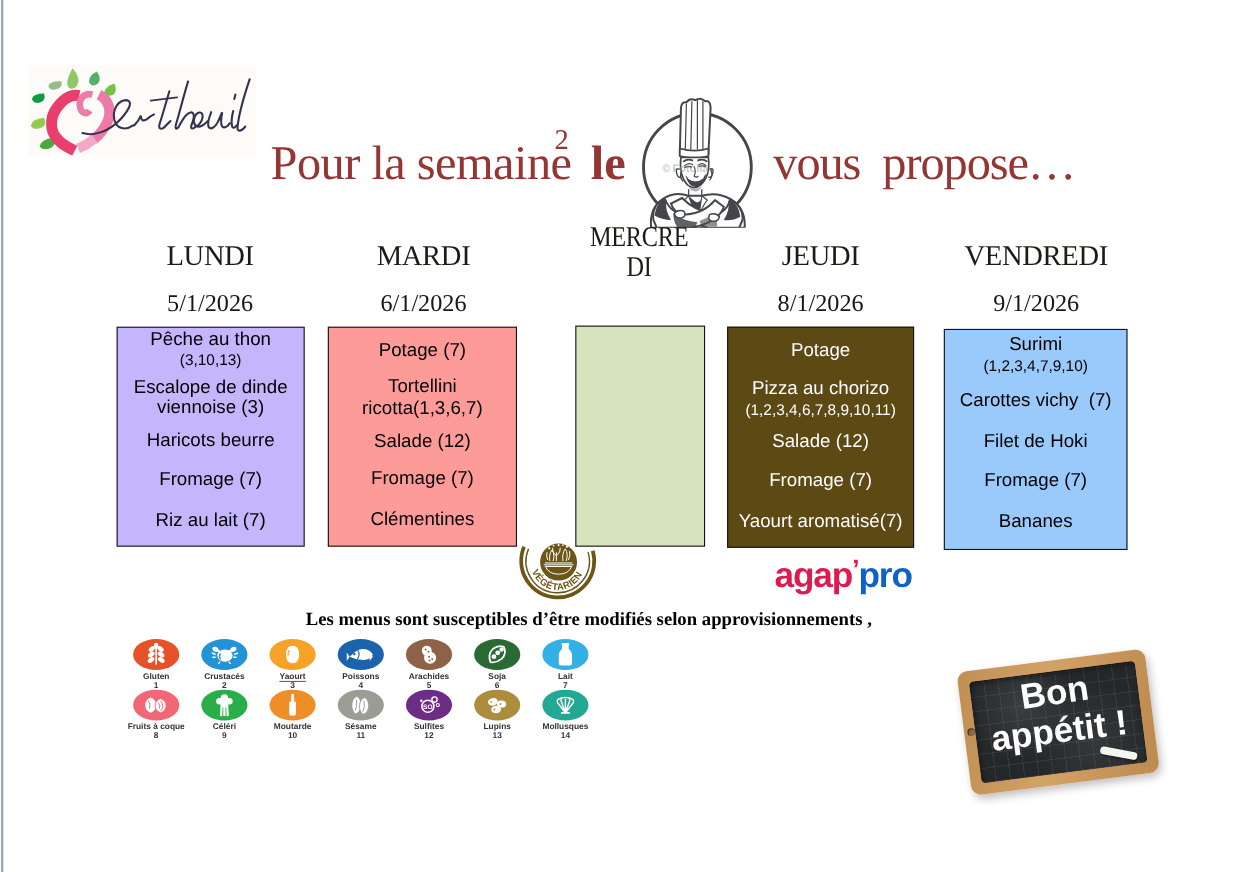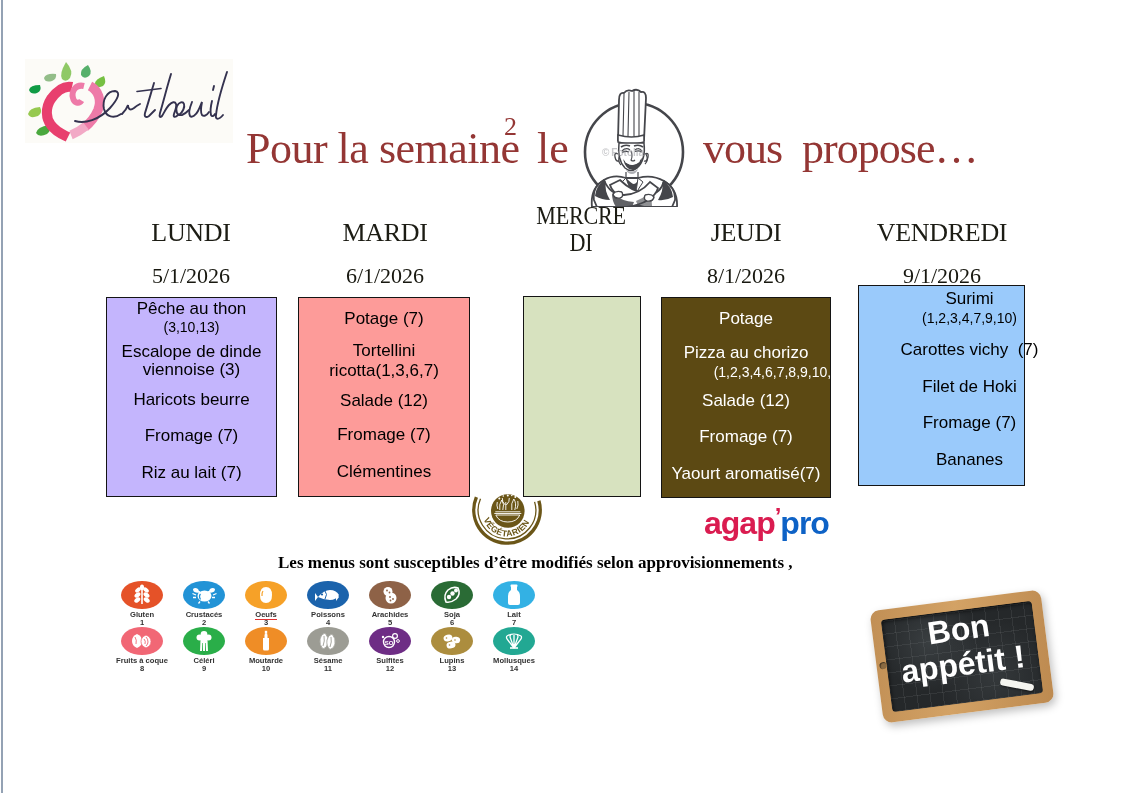--- a/index.html
+++ b/index.html
@@ -51,21 +51,21 @@
     <path d="M167,47 C 165,52 163,58 165,61 C 167,63 171,60 173,56 C 175,52 176,49 177,47 C 176,52 175,57 177,60 C 179,62 182,60 184,57"></path>
     <path d="M187,46 C 186,50 185,56 186,60 C 187,62 189,61 190,59"></path>
     <path d="M189,31 L 188,35"></path>
     <path d="M202,17 C 197,32 192,50 191,60 C 190,65 194,65 198,60"></path>
   </g>
 </svg>
 </div>
 
 <div class="abs title" style="left:246px;top:123px;letter-spacing:-0.5px;">Pour la semaine</div>
 <div class="abs title" style="left:504px;top:112px;font-size:26px;">2</div>
-<div class="abs title" style="left:537px;top:123px;">le</div>
+<div class="abs title" style="left:537px;top:123px;font-weight:bold;">le</div>
 <div class="abs title" style="left:703px;top:123px;letter-spacing:-1px;">vous&nbsp; propose…</div>
 
 <div id="chef" class="abs" style="left:582px;top:88px;">
 <svg width="106" height="124" viewBox="0 0 106 124">
   <defs>
         <clipPath id="chefclip">
           <rect x="0" y="0" width="106" height="119"></rect>
         </clipPath>
       </defs>
   <circle cx="52" cy="64" r="49" fill="#ffffff" stroke="#45464b" stroke-width="2.6"></circle>
@@ -139,26 +139,26 @@
   <div class="ml" style="top:43px;">Tortellini</div>
   <div class="ml" style="top:63px;">ricotta(1,3,6,7)</div>
   <div class="ml" style="top:93px;">Salade (12)</div>
   <div class="ml" style="top:127px;">Fromage (7)</div>
   <div class="ml" style="top:164px;">Clémentines</div>
 </div>
 <div class="mbox" style="left:523px;top:296px;width:118px;height:201px;background:#D7E2BF;"></div>
 <div class="mbox" style="left:661px;top:297px;width:170px;height:201px;background:#5C4913;">
   <div class="ml" style="top:11px;color:#fff;">Potage</div>
   <div class="ml" style="top:45px;color:#fff;">Pizza au chorizo</div>
-  <div class="ms" style="top:66px;color:#fff;margin-left:36px;">(1,2,3,4,6,7,8,9,10,11)</div>
+  <div class="ms" style="top:66px;color:#fff;">(1,2,3,4,6,7,8,9,10,11)</div>
   <div class="ml" style="top:93px;color:#fff;">Salade (12)</div>
   <div class="ml" style="top:129px;color:#fff;">Fromage (7)</div>
   <div class="ml" style="top:166px;color:#fff;">Yaourt aromatisé(7)</div>
 </div>
-<div class="mbox" style="left:858px;top:285px;width:167px;height:201px;background:#9ACAFB;padding-left:28px;">
+<div class="mbox" style="left:858px;top:299px;width:167px;height:201px;background:#9ACAFB;">
   <div class="ml" style="top:2.5px;">Surimi</div>
   <div class="ms" style="top:24px;">(1,2,3,4,7,9,10)</div>
   <div class="ml" style="top:54px;">Carottes vichy&nbsp; (7)</div>
   <div class="ml" style="top:90.5px;">Filet de Hoki</div>
   <div class="ml" style="top:127px;">Fromage (7)</div>
   <div class="ml" style="top:164px;">Bananes</div>
 </div>
 
 <div id="vege" class="abs" style="left:466px;top:475px;">
 <svg width="84" height="76" viewBox="0 0 84 76">
@@ -230,21 +230,21 @@
 </div>
       <div class="alg-name" style="top:30px;">Crustacés<br>2</div>
     </div>
 <div class="alg" style="left:235px;top:581px;">
       <div class="oval" style="background:#F6A128;">
  <svg width="22" height="20" viewBox="0 0 22 20">
           <path d="M11,2 Q17,2 17,10 Q17,18 11,18 Q5,18 5,10 Q5,2 11,2 Z" fill="#fff"></path>
           <path d="M8,6 Q6.5,8 7,11" stroke="#F6A128" stroke-width="1.2" fill="none"></path>
         </svg>
 </div>
-      <div class="alg-name" style="top:30px;"><span style="border-bottom:1.5px solid #e03030;">Oeufs</span><br>3</div>
+      <div class="alg-name" style="top:30px;"><span style="border-bottom:1.5px solid #e03030;">Yaourt</span><br>3</div>
     </div>
 <div class="alg" style="left:297px;top:581px;">
       <div class="oval" style="background:#1B63AC;">
  <svg width="26" height="20" viewBox="0 0 26 20">
           <g fill="#fff">
             <path d="M3,10 Q9,3 15,3 Q21,3 24,8 Q21,13 15,13 Q9,13 3,10 Z" transform="translate(0,2)"></path>
             <path d="M24,10 L21,6 L21,14 Z" transform="translate(0,2)"></path>
             <path d="M3,12 L0,8 L0,16 Z"></path>
           </g>
           <circle cx="7" cy="9.5" r="1.1" fill="#1B63AC"></circle>

